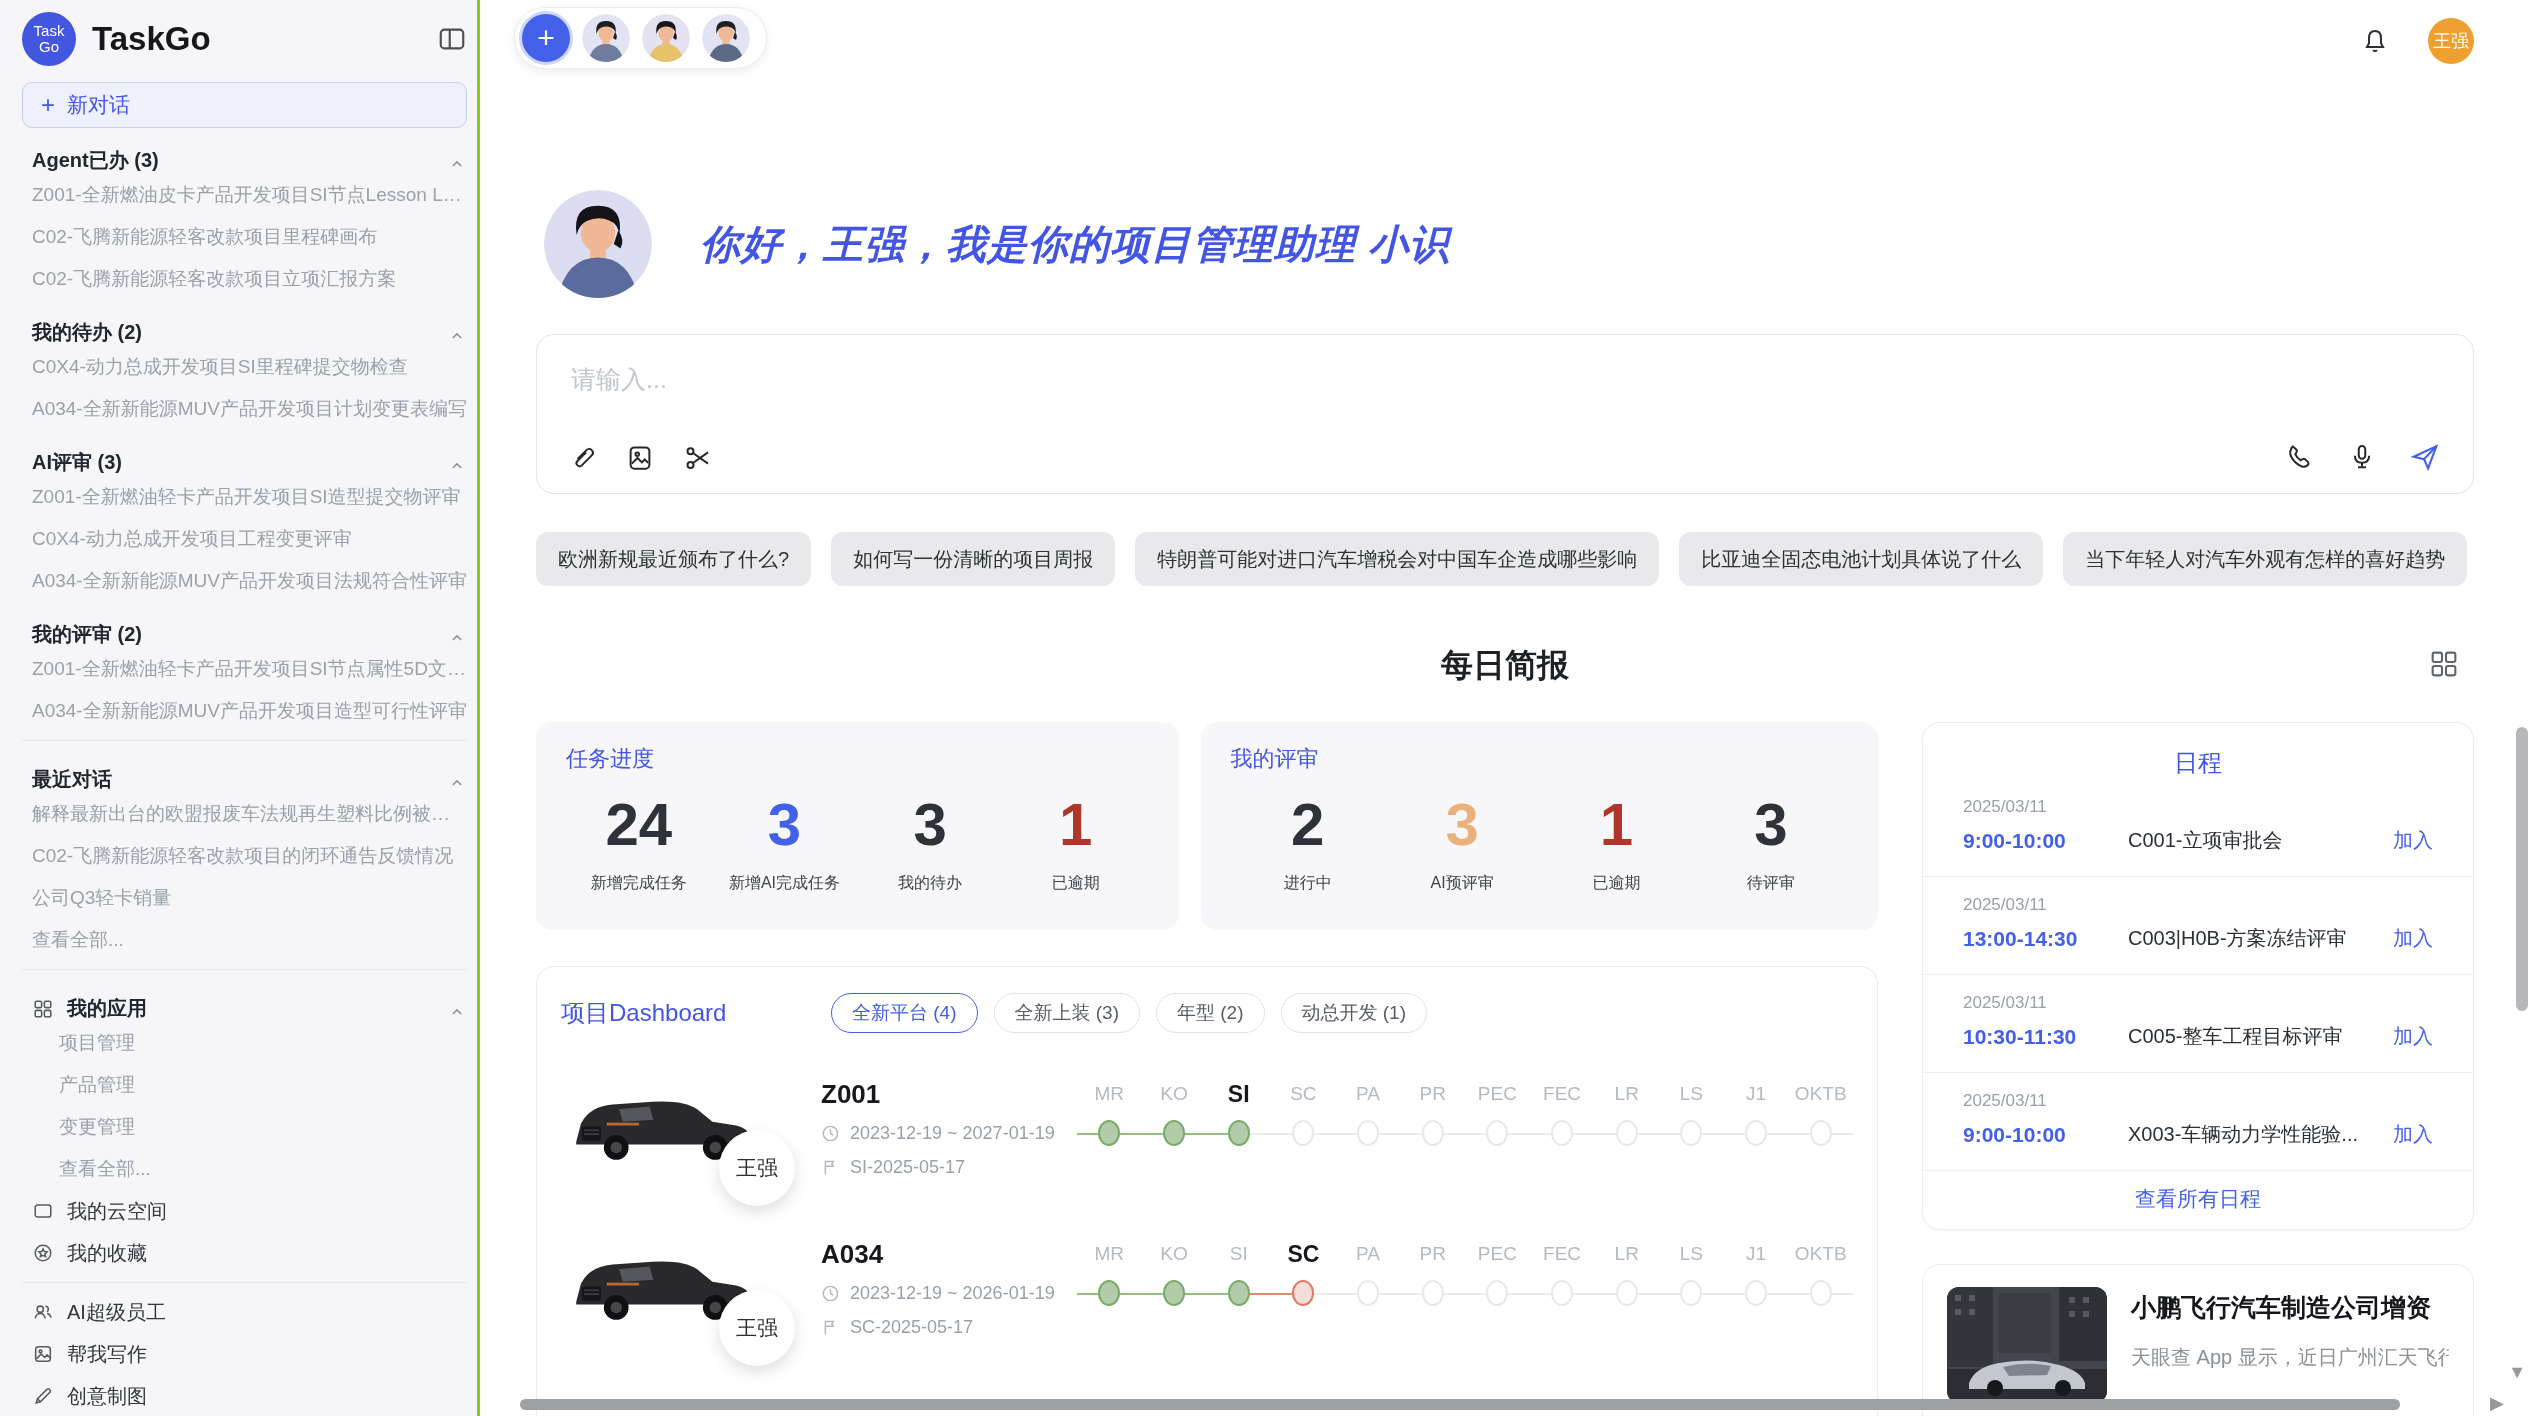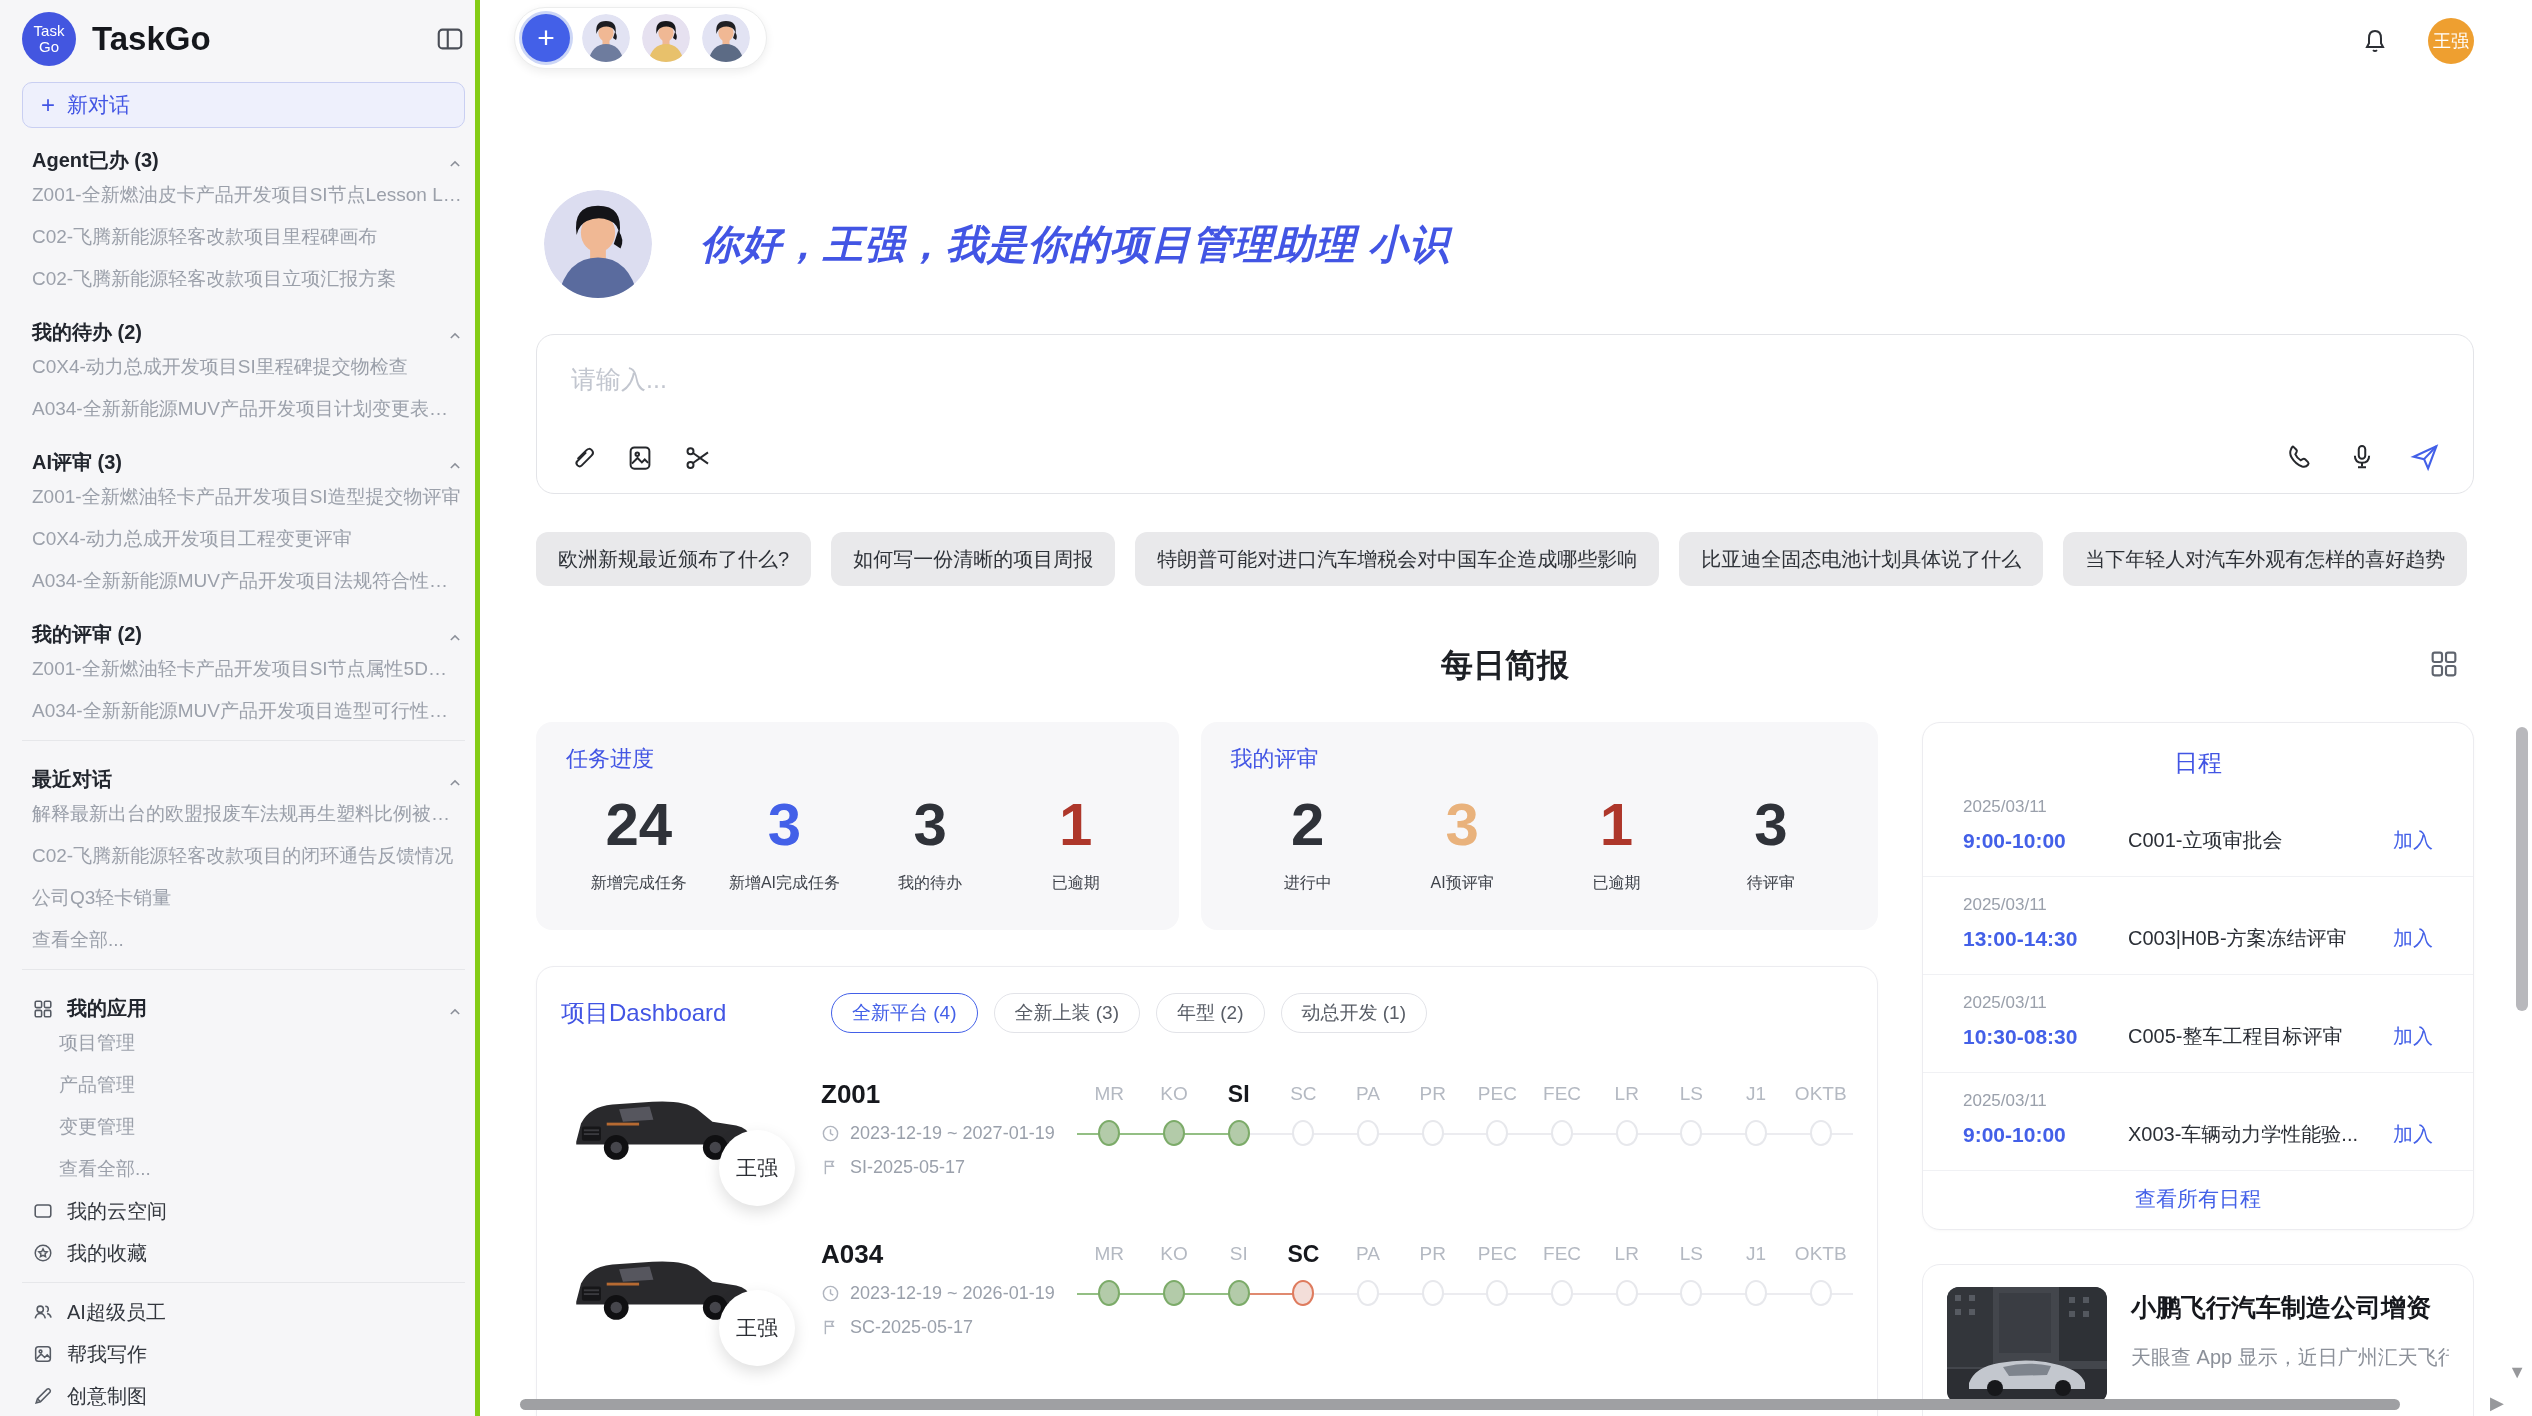--- a/index.html
+++ b/index.html
@@ -1,21 +1,21 @@
 <!DOCTYPE html>
 <html><head>
 <meta charset="utf-8">
 <style>
   * { margin:0; padding:0; box-sizing:border-box; }
   html,body { width:2532px; height:1416px; overflow:hidden; }
   body { display:flex; background:#fff; font-family:"Liberation Sans","DejaVu Sans",sans-serif; color:#23262d; position:relative; }
   svg { display:block; }
 
   
-  .sidebar { width:480px; height:1416px; flex-shrink:0; background:#f6f6f8; border-right:5px solid #84cc16; padding:10px 10px 0 22px; overflow:hidden; }
+  .sidebar { width:480px; height:1416px; flex-shrink:0; background:#f6f6f8; border-right:3px solid #84cc16; padding:10px 10px 0 22px; overflow:hidden; }
   .brand-row { display:flex; align-items:center; height:58px; }
   .logo-circle { width:54px; height:54px; border-radius:50%; background:#4356e0; color:#fff; display:flex; flex-direction:column; align-items:center; justify-content:center; line-height:1.05; font-size:15px; flex-shrink:0; }
   .app-title { font-size:33px; font-weight:700; color:#15171c; margin-left:16px; }
   .panel-toggle { margin-left:auto; color:#4a4e57; cursor:pointer; }
   .new-chat { margin-top:14px; height:46px; border:1px solid #c9cff2; background:#eef0fc; border-radius:10px; display:flex; align-items:center; gap:12px; padding:0 18px; color:#4255e4; font-size:21px; cursor:pointer; }
   .new-chat .plus { font-size:24px; font-weight:400; }
   .group-header { height:44px; display:flex; align-items:flex-end; justify-content:space-between; padding-left:10px; font-size:20px; font-weight:600; color:#22262e; margin-top:2px; }
   .chev { color:#8b8f99; }
   .side-item { height:42px; line-height:42px; padding-left:10px; font-size:19px; color:#9ba0aa; white-space:nowrap; overflow:hidden; text-overflow:ellipsis; cursor:pointer; }
   .side-divider { border:none; border-top:1px solid #e6e7ea; margin:8px 0; }
@@ -665,21 +665,21 @@
           <div class="event-date">2025/03/11</div>
           <div class="event-main">
             <span class="event-time">13:00-14:30</span>
             <span class="event-name">C003|H0B-方案冻结评审</span>
             <span class="event-action">加入</span>
           </div>
         </div>
         <div class="event">
           <div class="event-date">2025/03/11</div>
           <div class="event-main">
-            <span class="event-time">10:30-08:30</span>
+            <span class="event-time">10:30-11:30</span>
             <span class="event-name">C005-整车工程目标评审</span>
             <span class="event-action">加入</span>
           </div>
         </div>
         <div class="event">
           <div class="event-date">2025/03/11</div>
           <div class="event-main">
             <span class="event-time">9:00-10:00</span>
             <span class="event-name">X003-车辆动力学性能验...</span>
             <span class="event-action">加入</span>

